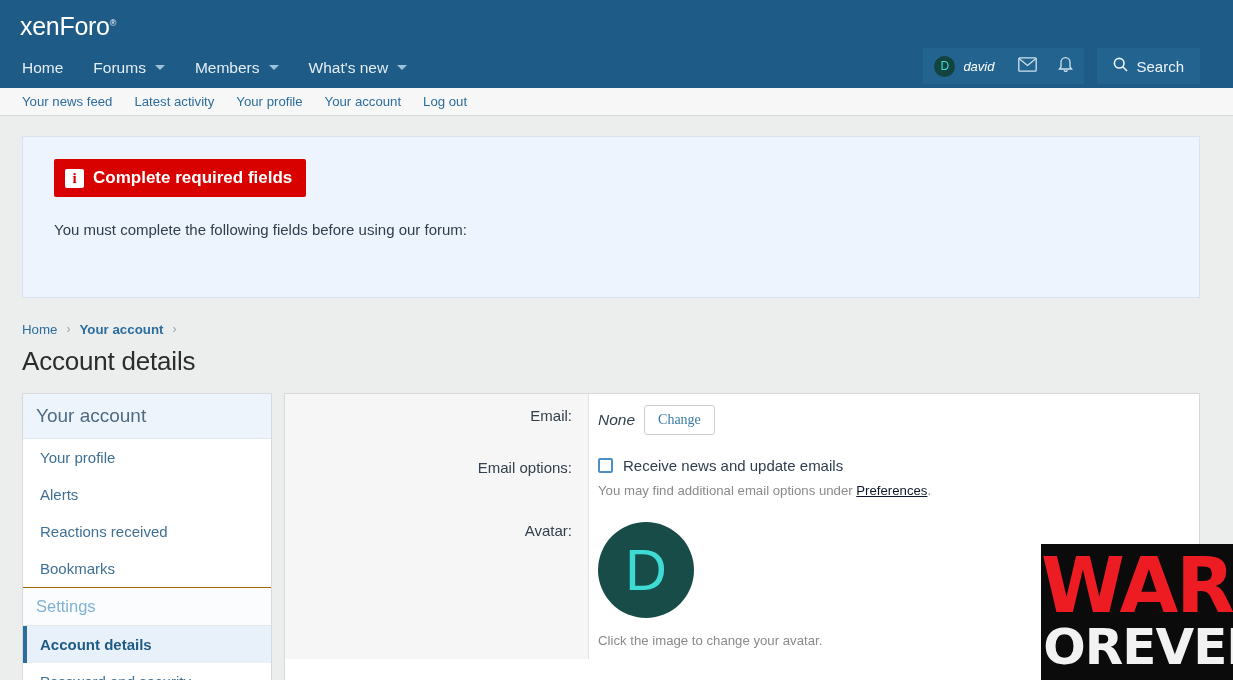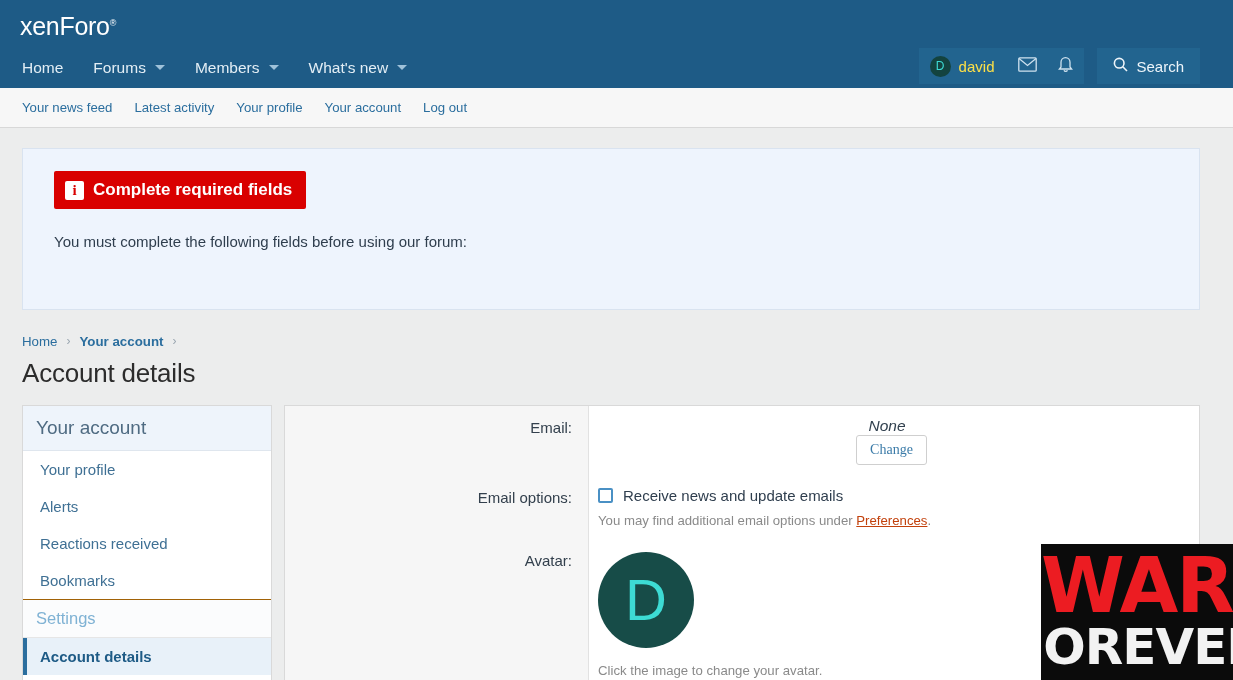--- a/index.html
+++ b/index.html
@@ -88,21 +88,21 @@
     border-radius: 50%;
     background: #13433f;
     color: #3ddbd4;
     font-size: 12px;
     display: flex;
     align-items: center;
     justify-content: center;
     margin-right: 8px;
     font-weight: 400;
   }
-  .um-name { color: #fde047; font-size: 15px; }
+  .um-name { color: #ffffff; font-size: 13px; font-style: italic; }
   .um-icon {
     width: 38px;
     display: flex;
     align-items: center;
     justify-content: center;
     cursor: pointer;
     height: 36px;
   }
   .um-search {
     background: #22648f;
@@ -112,21 +112,21 @@
     margin-left: 13px;
     cursor: pointer;
     height: 36px;
   }
   .um-search .lbl { color: #eef5fa; font-size: 15px; margin-left: 8px; }
 
   
   .subnav {
     background: #f7f7f7;
     border-bottom: 1px solid #d8d8d8;
-    height: 40px;
+    height: 28px;
     display: flex;
     align-items: center;
     padding-left: 22px;
   }
   .subnav a {
     color: #2b6e9e;
     font-size: 13.2px;
     text-decoration: none;
     margin-right: 22px;
     cursor: pointer;
@@ -279,21 +279,20 @@
     font-size: 15px;
     align-self: stretch;
   }
   .form-field {
     flex: 1;
     padding: 11px 14px 11px 9px;
   }
   .field-line {
     display: flex;
     align-items: center;
-    flex-direction: column;
   }
   .none-val {
     font-style: italic;
     color: #32414f;
     font-size: 15.5px;
     margin-right: 9px;
   }
   .btn-change {
     background: #ffffff;
     border: 1px solid #cfcfcf;
@@ -321,21 +320,21 @@
   .check-label {
     color: #2f3e4e;
     font-size: 15px;
     cursor: pointer;
   }
   .hint {
     color: #8a8a8a;
     font-size: 13.2px;
     margin-top: 9px;
   }
-  .hint a { color: #c2410c; text-decoration: underline; cursor: pointer; }
+  .hint a { color: #0f172a; text-decoration: underline; cursor: pointer; }
 
   .avatar-big {
     width: 96px; height: 96px;
     border-radius: 50%;
     background: #174c48;
     color: #3ddbd4;
     font-size: 58px;
     display: flex;
     align-items: center;
     justify-content: center;

